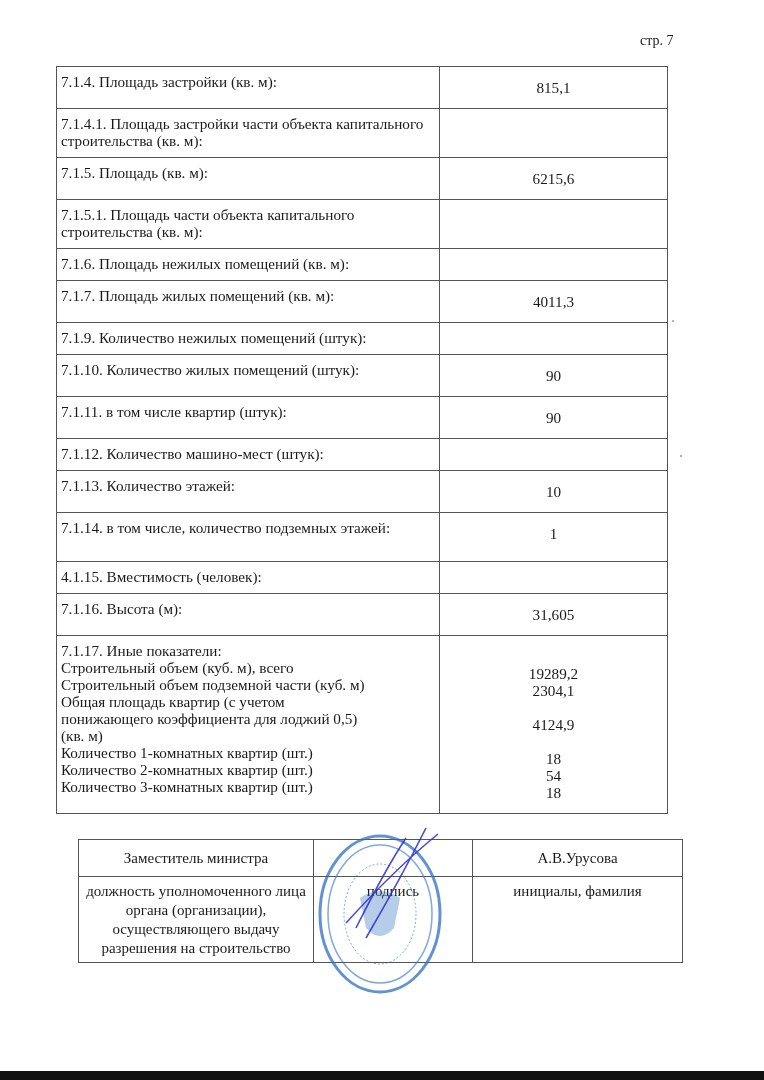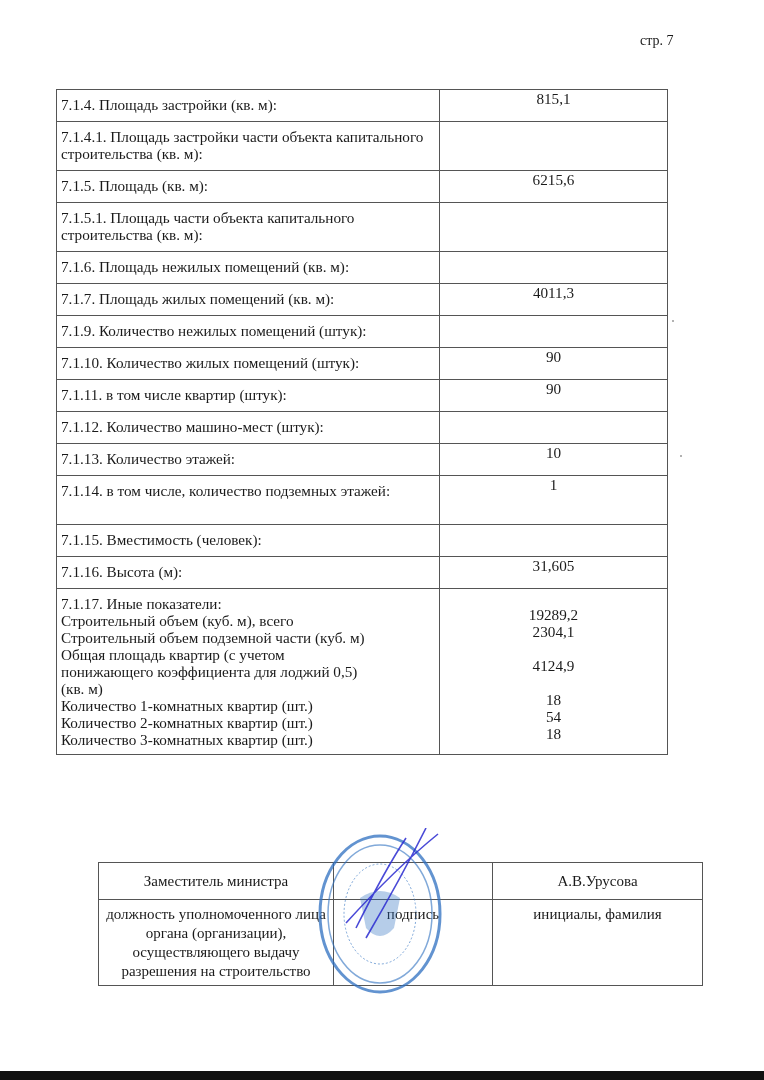--- a/index.html
+++ b/index.html
@@ -1,29 +1,29 @@
 <!DOCTYPE html>
 <html><head>
 <meta charset="utf-8">
 <style>
   html, body { margin: 0; padding: 0; }
   body {
     width: 764px; height: 1080px; background: #ffffff; position: relative; overflow: hidden;
     font-family: "Liberation Serif", serif; color: #1a1a1a;
   }
   .page-num { position: absolute; top: 33px; left: 640px; font-size: 14px; }
-  table { border-collapse: collapse; position: absolute; margin-top: 23px; }
+  table { border-collapse: collapse; position: absolute; }
   #main-table { left: 56px; top: 66px; width: 612px; }
   #main-table td { border: 1.3px solid #555; font-size: 15.2px; line-height: 17px; vertical-align: top; }
   #main-table td.lbl { width: 374px; padding: 6px 4px 6px 4px; }
-  #main-table td.val { text-align: center; padding: 0 4px; }
+  #main-table td.val { text-align: center; padding: 12px 4px; }
   .h1 { height: 19px; }
   .h2 { height: 36px; }
   .lines div { white-space: nowrap; }
-  #sign-table { left: 98px; top: 839px; width: 605px; }
+  #sign-table { left: 78px; top: 839px; width: 605px; }
   #sign-table td { border: 1.3px solid #555; font-size: 15px; text-align: center; vertical-align: top; line-height: 19px; }
   #sign-table tr.r1 td { height: 34px; vertical-align: middle; }
   #sign-table tr.r2 td { padding: 5px 4px 4px; }
   .c1 { width: 226px; } .c2 { width: 150px; }
   .stamp { position: absolute; left: 316px; top: 828px; width: 128px; height: 168px; pointer-events: none; }
   .bottom-bar { position: absolute; left: 0; top: 1071px; width: 764px; height: 9px; background: #111; }
   .speck { position: absolute; width: 2px; height: 2px; background: #999; border-radius: 1px; }
 </style>
 </head>
 <body>
@@ -74,21 +74,21 @@
       </tr>
     <tr>
         <td class="lbl h1">7.1.13. Количество этажей:</td>
         <td class="val">10</td>
       </tr>
     <tr>
         <td class="lbl h2">7.1.14. в том числе, количество подземных этажей:</td>
         <td class="val">1</td>
       </tr>
     <tr>
-        <td class="lbl h1">7.1.15. Вместимость (человек):</td>
+        <td class="lbl h1">4.1.15. Вместимость (человек):</td>
         <td class="val"></td>
       </tr>
     <tr>
         <td class="lbl h1">7.1.16. Высота (м):</td>
         <td class="val">31,605</td>
       </tr>
     <tr>
       <td class="lbl lines">
         <div>7.1.17. Иные показатели:</div>
         <div>Строительный объем (куб. м), всего</div>

